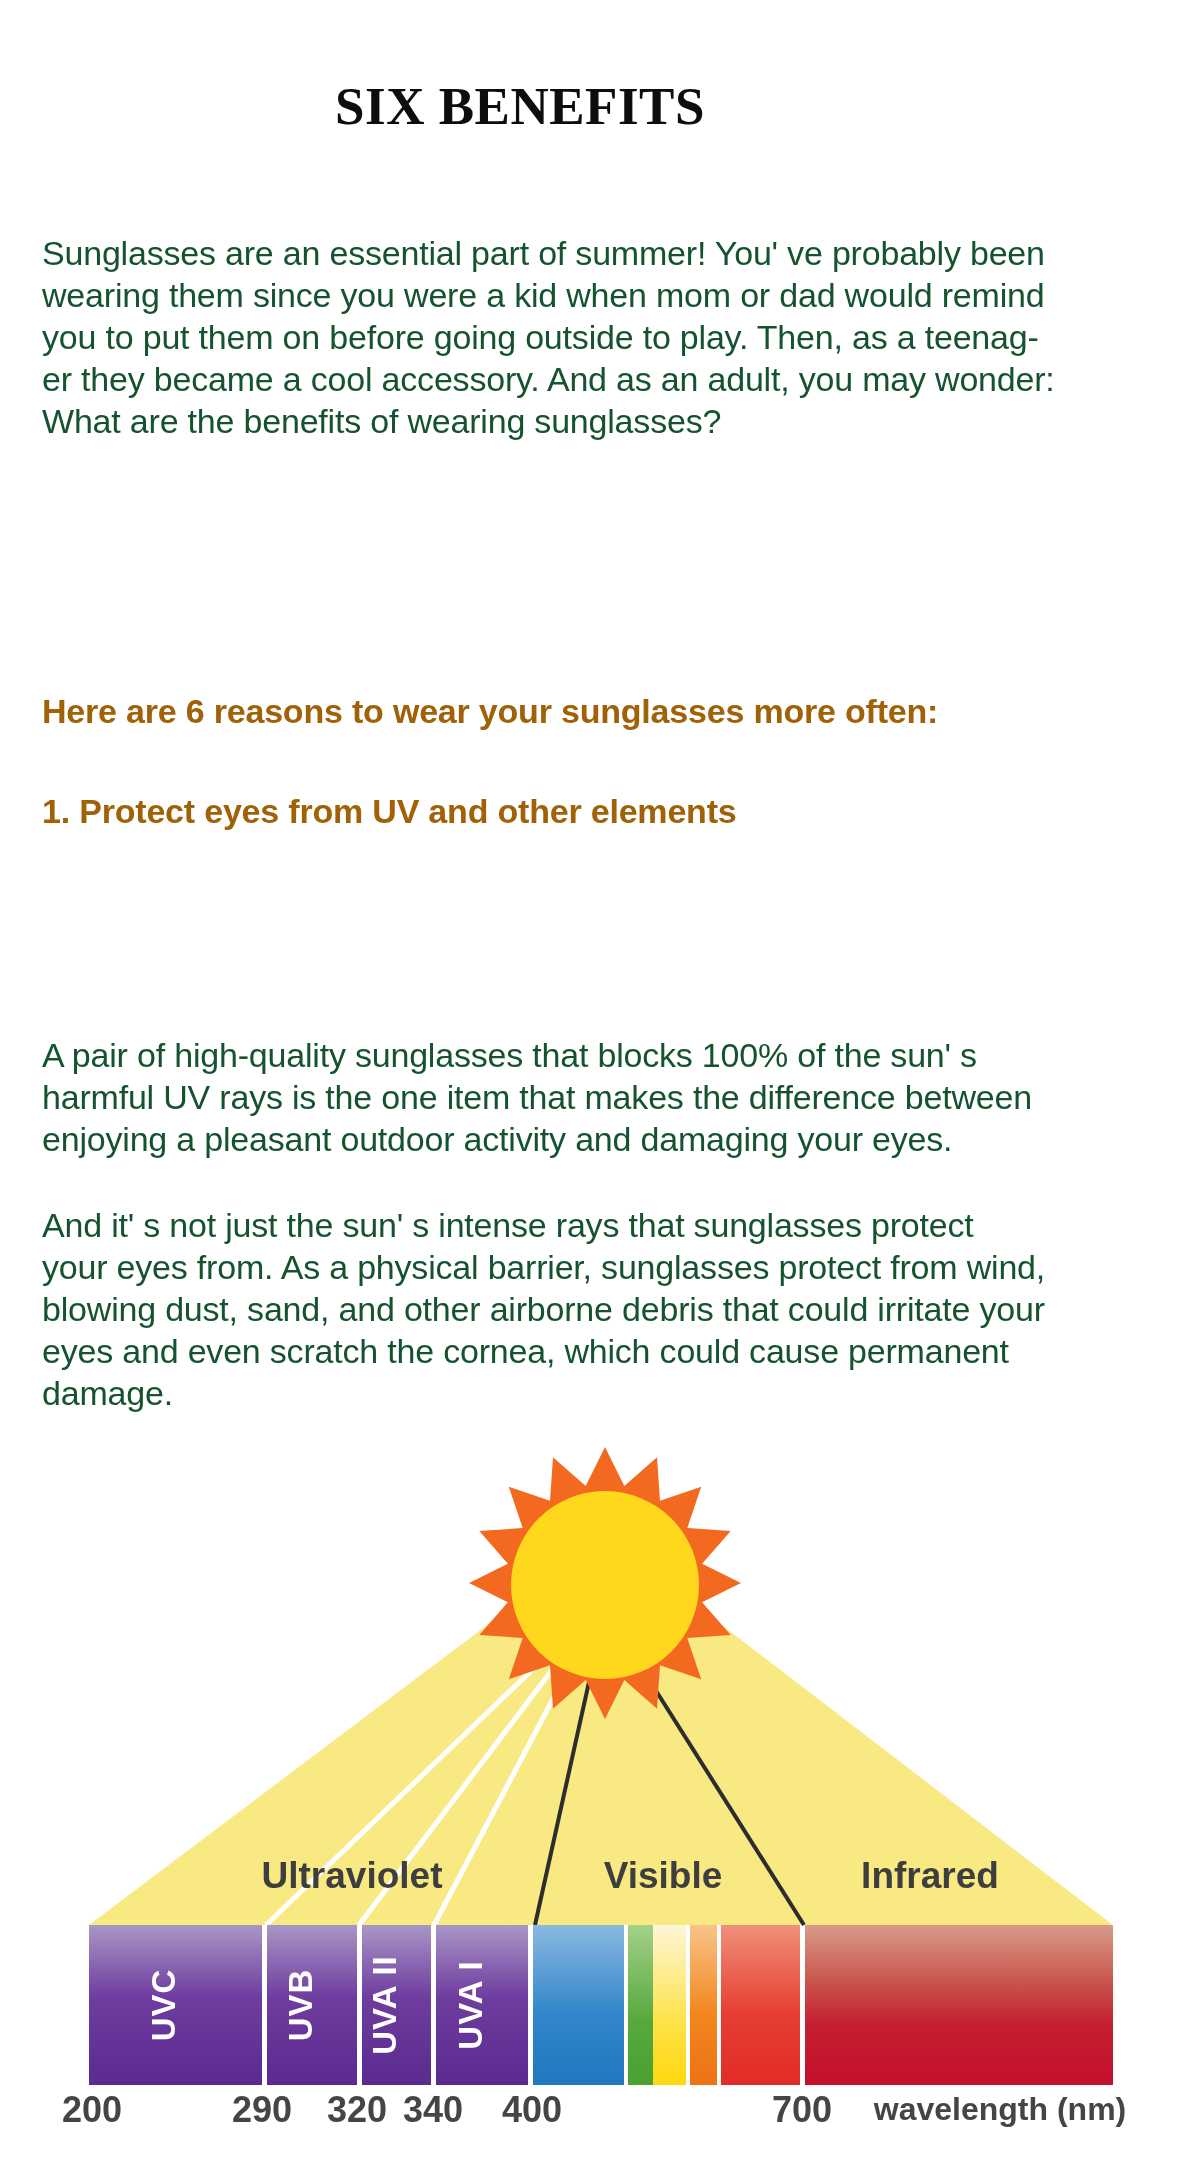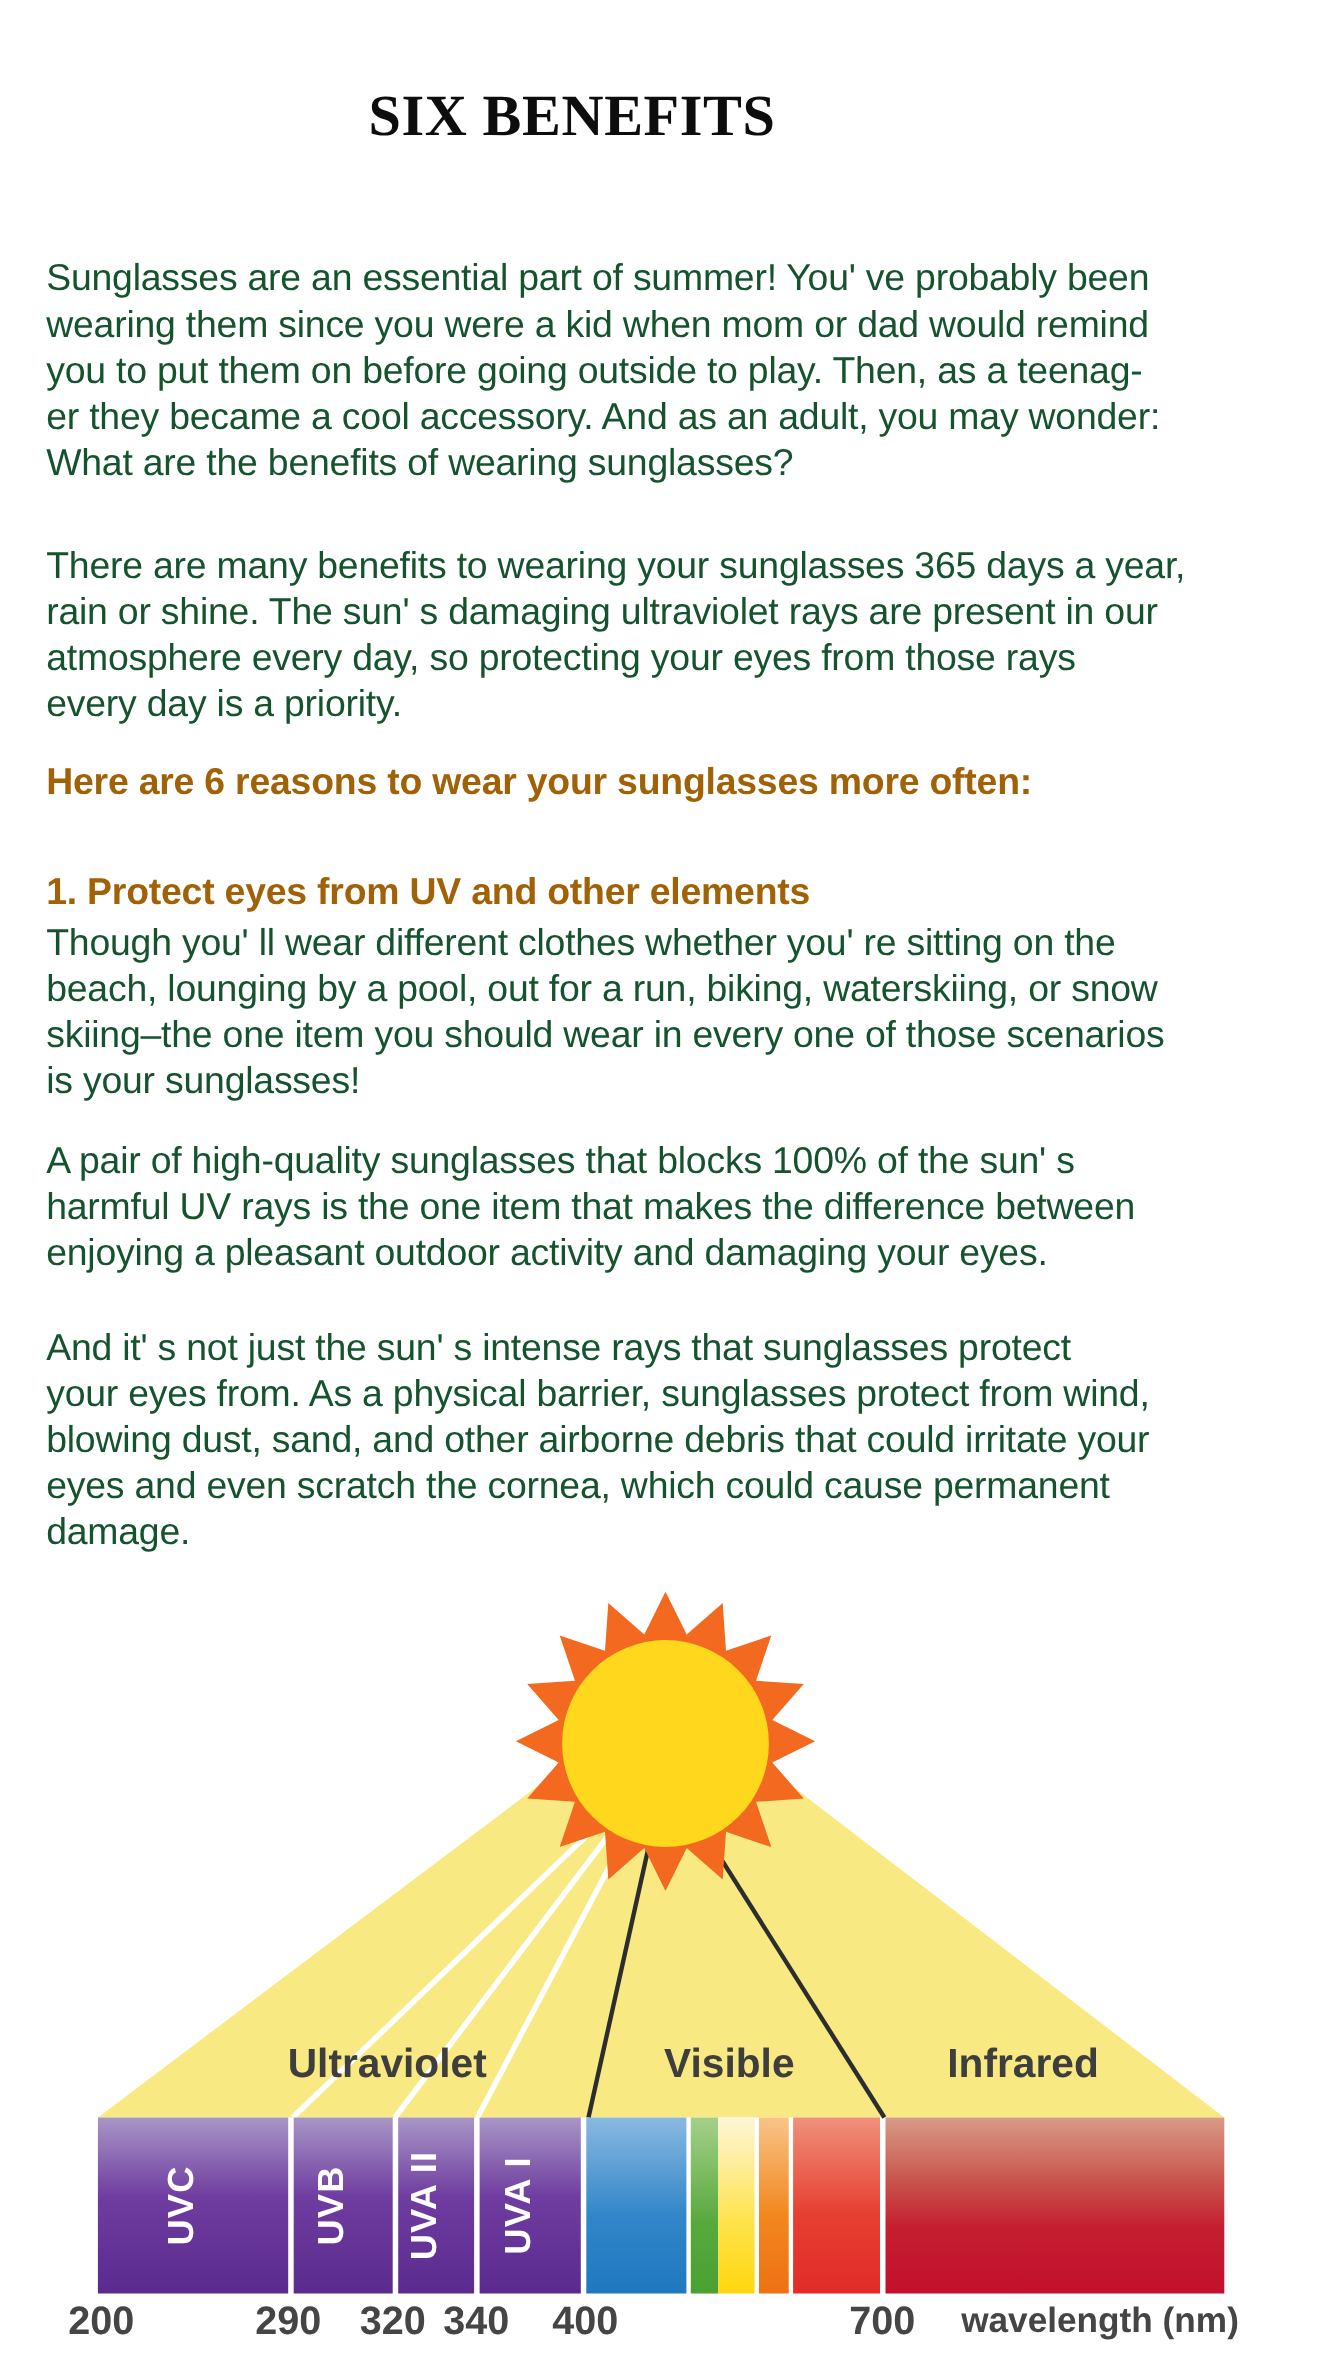--- a/index.html
+++ b/index.html
@@ -25,30 +25,22 @@
 
   <h1 class="title">
     <div>SIX BENEFITS</div>
   </h1>
 
   <p class="para" style="top:198px">Sunglasses are an essential part of summer! You' ve probably been
 wearing them since you were a kid when mom or dad would remind
 you to put them on before going outside to play. Then, as a teenag-
 er they became a cool accessory. And as an adult, you may wonder:
 What are the benefits of wearing sunglasses?</p>
-  <p class="para" style="top:459px">There are many benefits to wearing your sunglasses 365 days a year,
-rain or shine. The sun' s damaging ultraviolet rays are present in our
-atmosphere every day, so protecting your eyes from those rays
-every day is a priority.</p>
   <p class="para bold" style="top:656px">Here are 6 reasons to wear your sunglasses more often:</p>
   <p class="para bold" style="top:756px">1. Protect eyes from UV and other elements</p>
-  <p class="para" style="top:802px">Though you' ll wear different clothes whether you' re sitting on the
-beach, lounging by a pool, out for a run, biking, waterskiing, or snow
-skiing–the one item you should wear in every one of those scenarios
-is your sunglasses!</p>
   <p class="para" style="top:1000px">A pair of high-quality sunglasses that blocks 100% of the sun' s
 harmful UV rays is the one item that makes the difference between
 enjoying a pleasant outdoor activity and damaging your eyes.</p>
   <p class="para" style="top:1170px">And it' s not just the sun' s intense rays that sunglasses protect
 your eyes from. As a physical barrier, sunglasses protect from wind,
 blowing dust, sand, and other airborne debris that could irritate your
 eyes and even scratch the cornea, which could cause permanent
 damage.</p>
 
   <div class="diagram">

